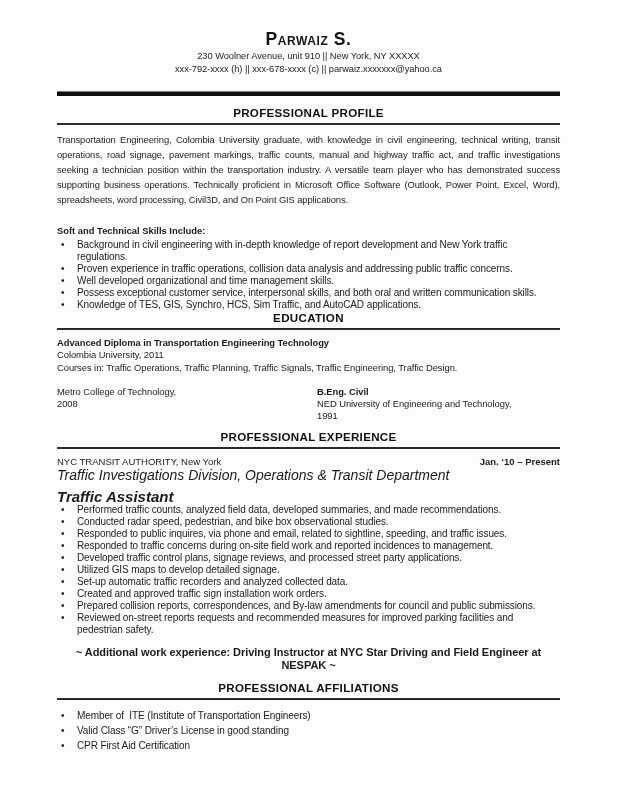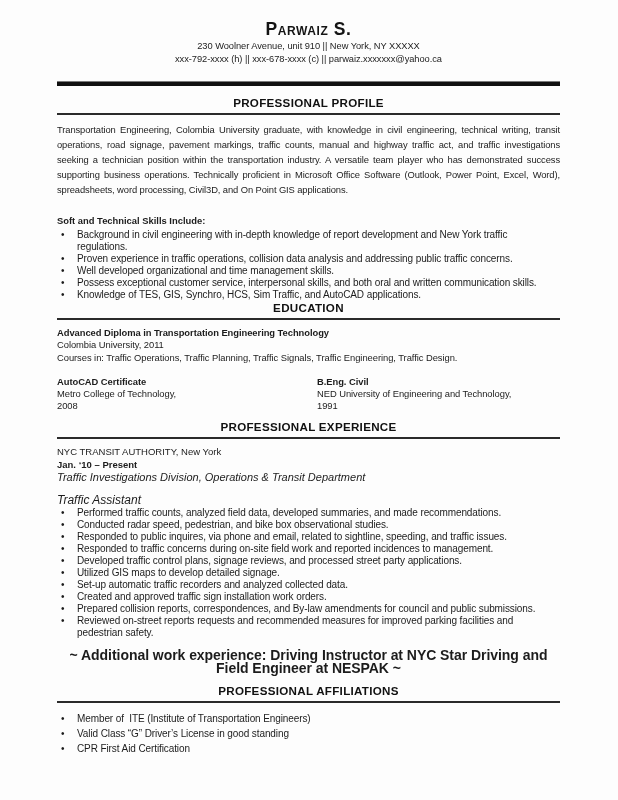--- a/index.html
+++ b/index.html
@@ -4,21 +4,21 @@
 <style>
   html, body { margin: 0; padding: 0; background: #ffffff; }
   body {
     width: 618px; height: 800px; overflow: hidden;
     font-family: "Liberation Sans", sans-serif;
     color: #1c1c1c;
     -webkit-font-smoothing: antialiased;
   }
   .page {
     width: 618px; height: 800px; box-sizing: border-box;
-    padding: 19px 58px 0 57px;
+    padding: 29px 58px 0 57px;
     background: #fdfdfd;
   }
   
   .name {
     margin: 0; text-align: center;
     font-size: 17.5px; font-weight: bold;
     font-variant: small-caps; letter-spacing: 0.6px;
     line-height: 21px; color: #141414;
   }
   .hdr-line {
@@ -57,28 +57,28 @@
   
   .degree-block { margin-top: 7px; font-size: 9.4px; line-height: 12.5px; letter-spacing: -0.05px; }
   .degree-block .b { font-weight: bold; }
   .edu-cols { display: flex; margin-top: 12px; font-size: 9.4px; line-height: 12px; letter-spacing: -0.05px; }
   .edu-col-left { width: 260px; }
   .edu-col-right { flex: 1; }
   .cert-title { font-weight: bold; }
   
   .emp-row {
     display: flex; justify-content: space-between; align-items: baseline;
-    margin-top: 7px; font-size: 9.5px; line-height: 12.5px; flex-direction: column;
+    margin-top: 7px; font-size: 9.5px; line-height: 12.5px;
   }
   .emp-dates { font-weight: bold; }
-  .emp-division { font-style: italic; font-size: 11px; line-height: 12.5px; }
-  .role-title { margin-top: 10px; font-weight: normal; font-style: italic; font-size: 12px; line-height: 12px; }
+  .emp-division { font-style: italic; font-size: 14px; line-height: 12.5px; }
+  .role-title { margin-top: 10px; font-weight: bold; font-style: italic; font-size: 15px; line-height: 12px; }
   .additional {
     margin: 10px 0 0; text-align: center; font-weight: bold;
-    font-size: 14px; line-height: 13px; letter-spacing: -0.05px;
+    font-size: 11px; line-height: 13px; letter-spacing: -0.05px;
   }
   .aff-list { margin-top: 8px !important; }
 </style>
 </head>
 <body>
 
 <div class="page">
 
   <header>
     <h1 class="name">Parwaiz S.</h1>
@@ -108,21 +108,20 @@
 
   <section>
     <h2 class="sec-title edu">EDUCATION</h2>
     <div class="degree-block">
       <div class="b">Advanced Diploma in Transportation Engineering Technology</div>
       <div>Colombia University, 2011</div>
       <div>Courses in: Traffic Operations, Traffic Planning, Traffic Signals, Traffic Engineering, Traffic Design.</div>
     </div>
     <div class="edu-cols">
       <div class="edu-col-left">
-        <div class="cert-title">AutoCAD Certificate</div>
         <div>Metro College of Technology,</div>
         <div>2008</div>
       </div>
       <div class="edu-col-right">
         <div class="cert-title">B.Eng. Civil</div>
         <div>NED University of Engineering and Technology,</div>
         <div>1991</div>
       </div>
     </div>
   </section>

